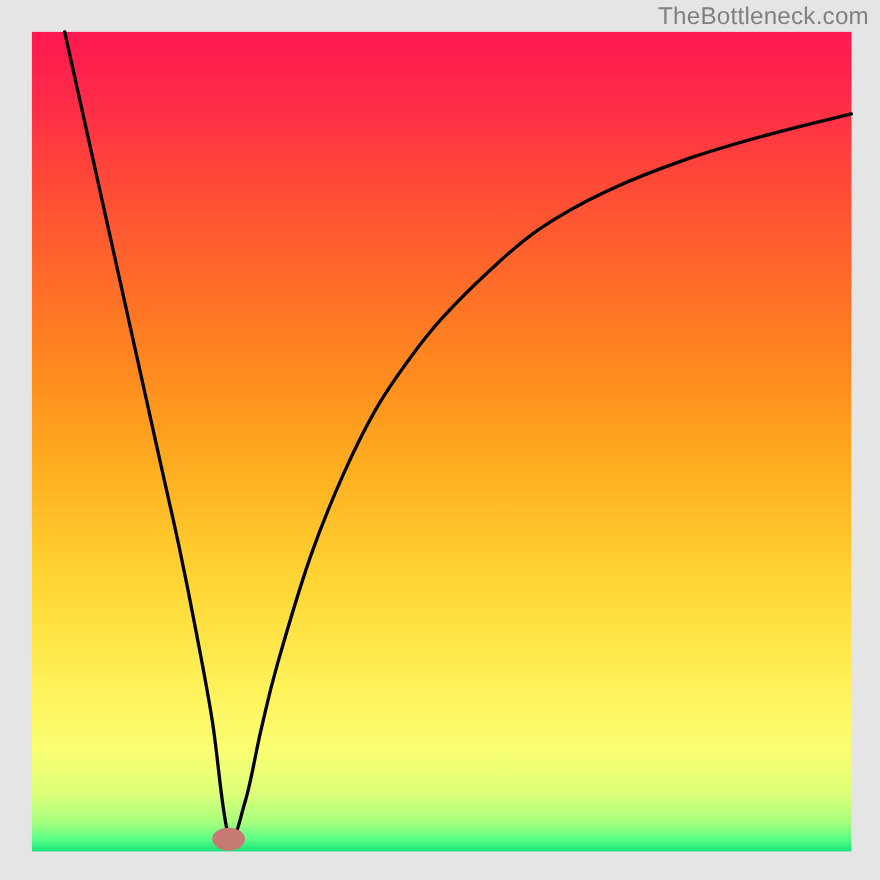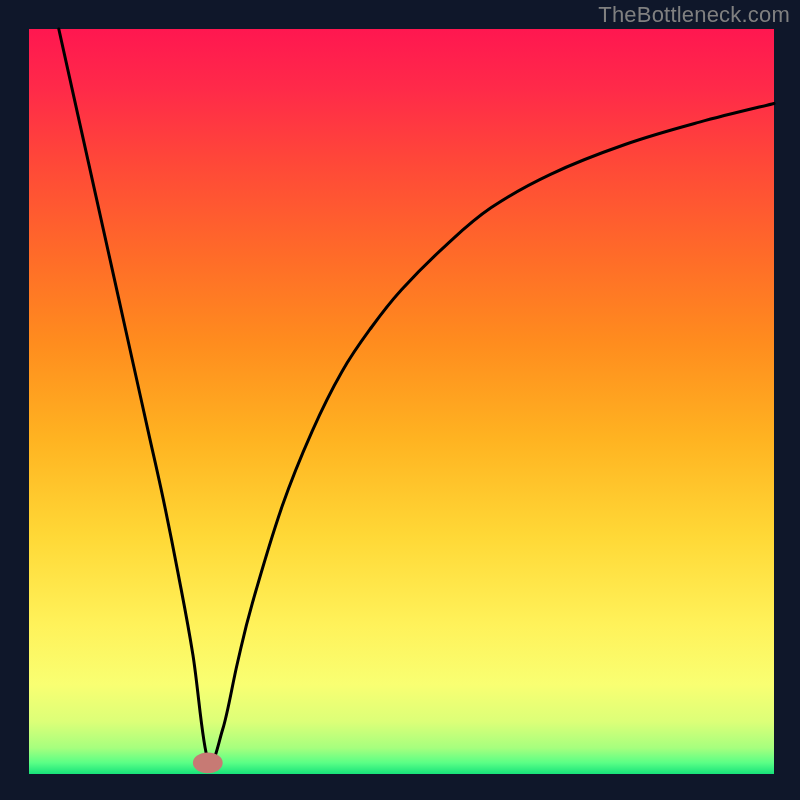--- a/index.html
+++ b/index.html
@@ -7,21 +7,21 @@
     padding: 0;
     width: 800px;
     height: 800px;
     background: #ffffff;
     overflow: hidden;
   }
   .wrap {
     position: relative;
     width: 800px;
     height: 800px;
-    background: #0f172a;
+    background: #e5e5e5;
   }
   .watermark {
     position: absolute;
     top: 2px;
     right: 10px;
     color: #808080;
     font-family: Arial, Helvetica, sans-serif;
     font-size: 22px;
     font-weight: 500;
     letter-spacing: 0.2px;

